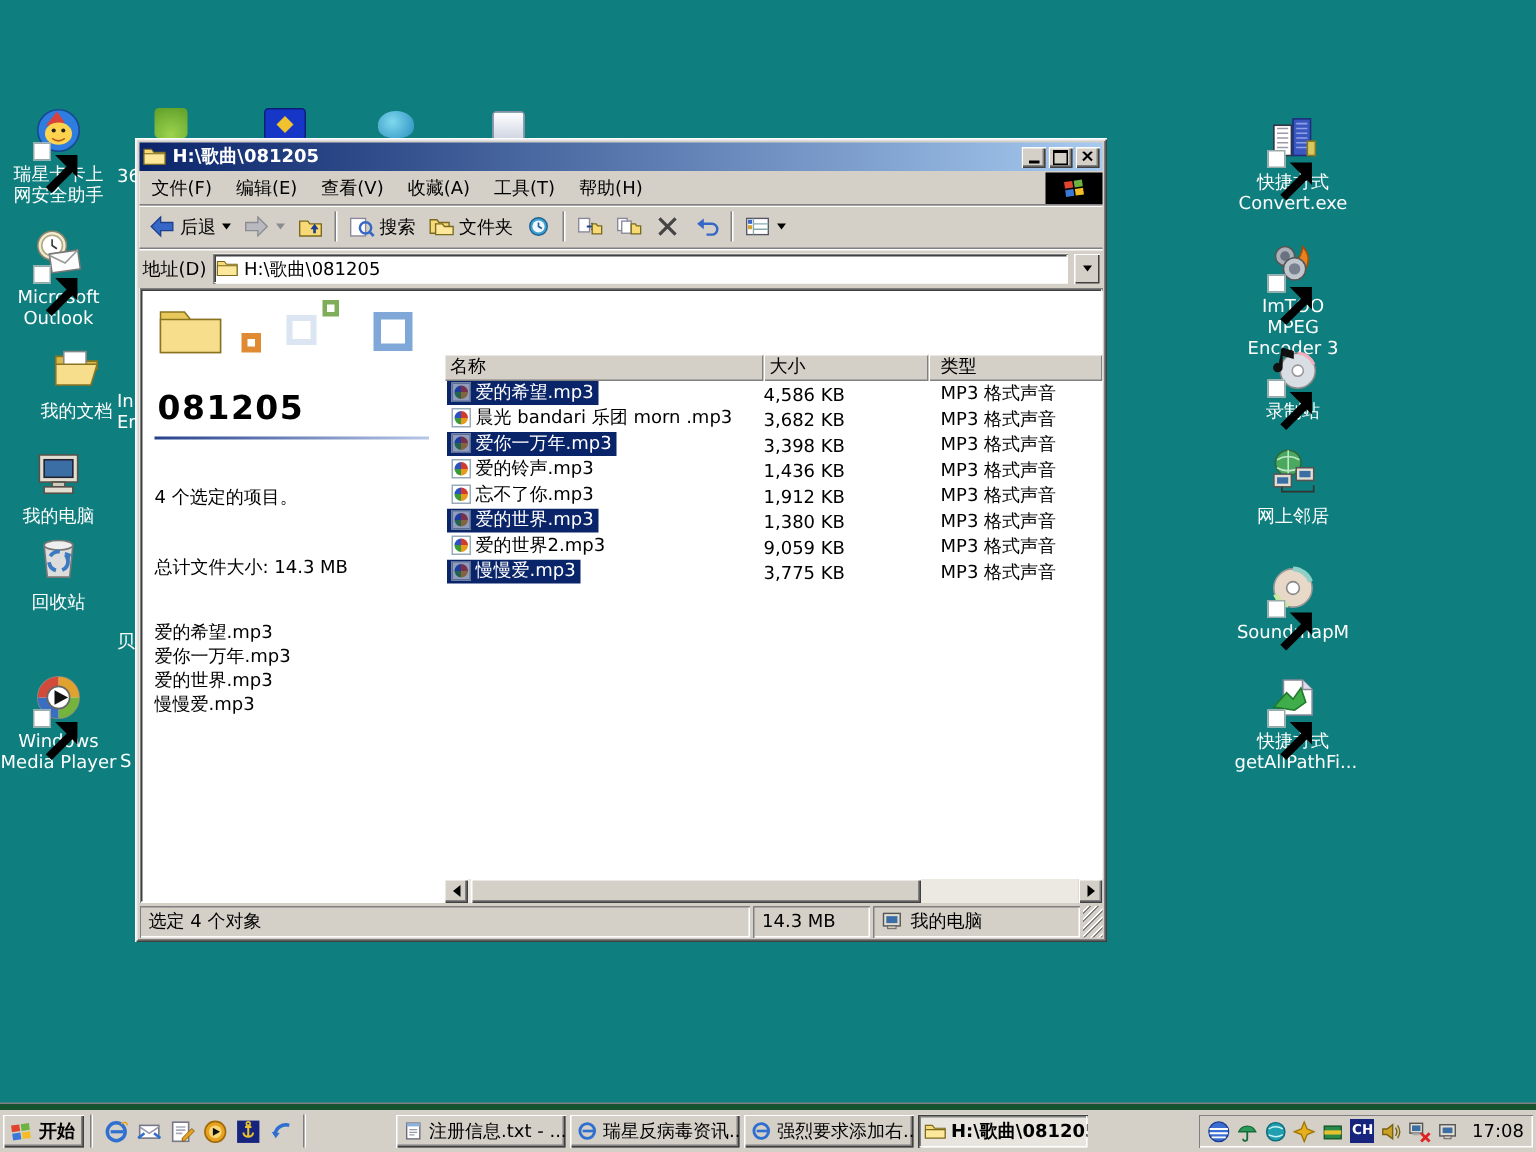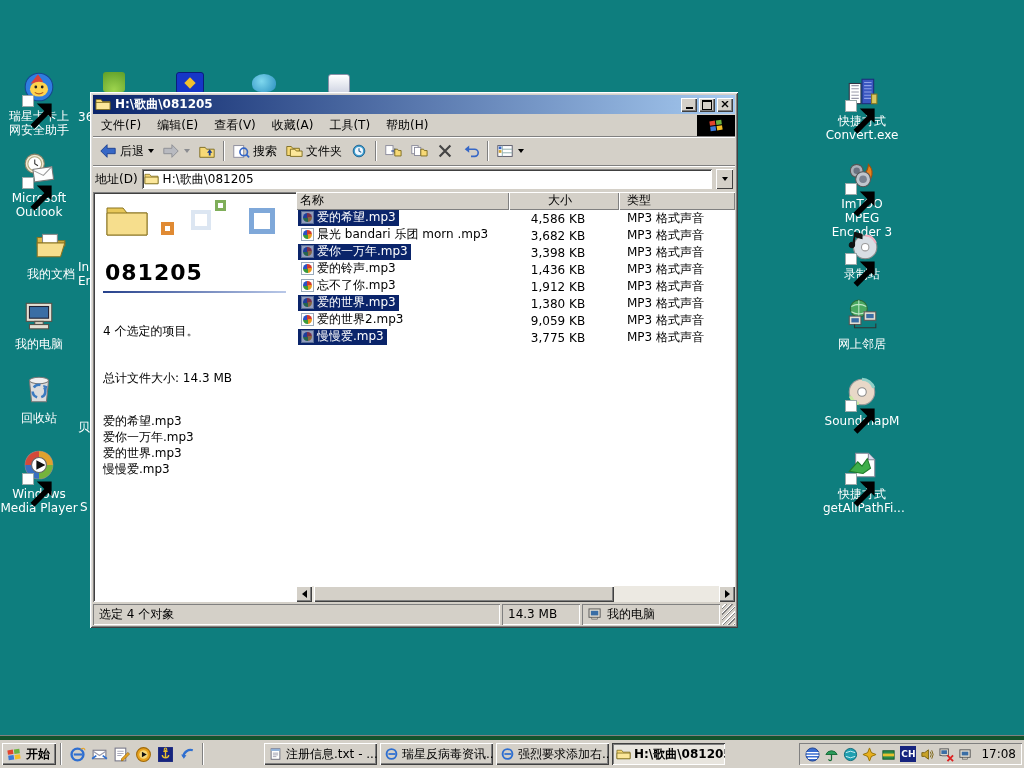--- a/index.html
+++ b/index.html
@@ -54,25 +54,25 @@
   .panel{width:203px;flex:none;padding:8px 10px 0 10px;box-sizing:border-box;position:relative;}
   .banner{position:relative;height:58px;}
   .banner .bsq{position:absolute;box-sizing:border-box;}
   .ptitle{font-size:22px;font-weight:bold;margin:2px 0 6px 2px;letter-spacing:1px;}
   .pdivider{height:2px;background:linear-gradient(90deg,#26418C,#B9C8E8);margin-bottom:14px;}
   .pline{margin-bottom:14px;margin-top:30px;}
   .pfiles{margin-top:26px;line-height:16px;}
 
   
   .listpane{flex:1;position:relative;display:flex;flex-direction:column;overflow:hidden;}
-  .lheader{display:flex;height:18px;flex:none;}
+  .lheader{display:flex;height:18px;flex:none;margin-top:44px;}
   .hcell{background:#D4D0C8;box-shadow:inset 1px 1px 0 #fff,inset -1px -1px 0 #808080;
          padding:1px 4px;box-sizing:border-box;line-height:15px;}
   .c-name{width:213px;flex:none;}
-  .c-size{width:110px;flex:none;text-align:center;padding-right:12px;box-sizing:border-box;}
+  .c-size{width:110px;flex:none;text-align:left;padding-right:12px;box-sizing:border-box;}
   .c-type{flex:1;padding-left:8px;box-sizing:border-box;}
   .frow{display:flex;height:17px;align-items:center;}
   .fcell{white-space:nowrap;overflow:hidden;}
   .frow .c-name{padding-left:2px;box-sizing:border-box;}
   .nwrap{display:inline-flex;align-items:center;gap:3px;padding:0 3px;height:16px;}
   .nwrap.selected{background:#0A246A;color:#fff;}
   .mp3icon{position:relative;width:13px;height:13px;background:#fff;border:1px solid #9ab;box-sizing:border-box;flex:none;}
   .mp3icon .disc{position:absolute;left:1px;top:1px;width:9px;height:9px;border-radius:50%;
     background:conic-gradient(#d23a2e 0 90deg,#e89a1e 90deg 180deg,#3a9a3a 180deg 270deg,#2a52c4 270deg 360deg);}
   .mp3icon .icov{position:absolute;inset:-1px;background:rgba(10,36,106,.45);}
@@ -173,21 +173,21 @@
   <div class="dicon" style="left:0;top:298px">
     <span class="ic"><svg viewBox="0 0 32 32">
           <rect x="4" y="5" width="24" height="17" fill="#e3ded2" stroke="#55524a"></rect>
           <rect x="7" y="8" width="18" height="11" fill="#3a6ea5" stroke="#223"></rect>
           <rect x="12" y="22" width="8" height="3" fill="#cfcabc" stroke="#55524a"></rect>
           <rect x="7" y="25" width="18" height="4" fill="#e3ded2" stroke="#55524a"></rect>
         </svg></span>
     <div class="lbl">我的电脑</div>
   </div>
 
-  <div class="dicon" style="left:0;top:372px">
+  <div class="dicon" style="left:0;top:355px">
     <span class="ic"><svg viewBox="0 0 32 32">
           <path d="M7 8 h18 l-2 20 h-14 Z" fill="#dcdcdc" stroke="#777"></path>
           <ellipse cx="16" cy="8" rx="9" ry="3" fill="#efefef" stroke="#777"></ellipse>
           <circle cx="16" cy="18" r="6" fill="none" stroke="#3a7ac0" stroke-width="2.4" stroke-dasharray="7 4"></circle>
           <path d="M20 13 l3 1 -1 3" fill="none" stroke="#3a7ac0" stroke-width="1.6"></path>
         </svg></span>
     <div class="lbl">回收站</div>
   </div>
 
   <div class="dicon" style="left:0;top:448px">

